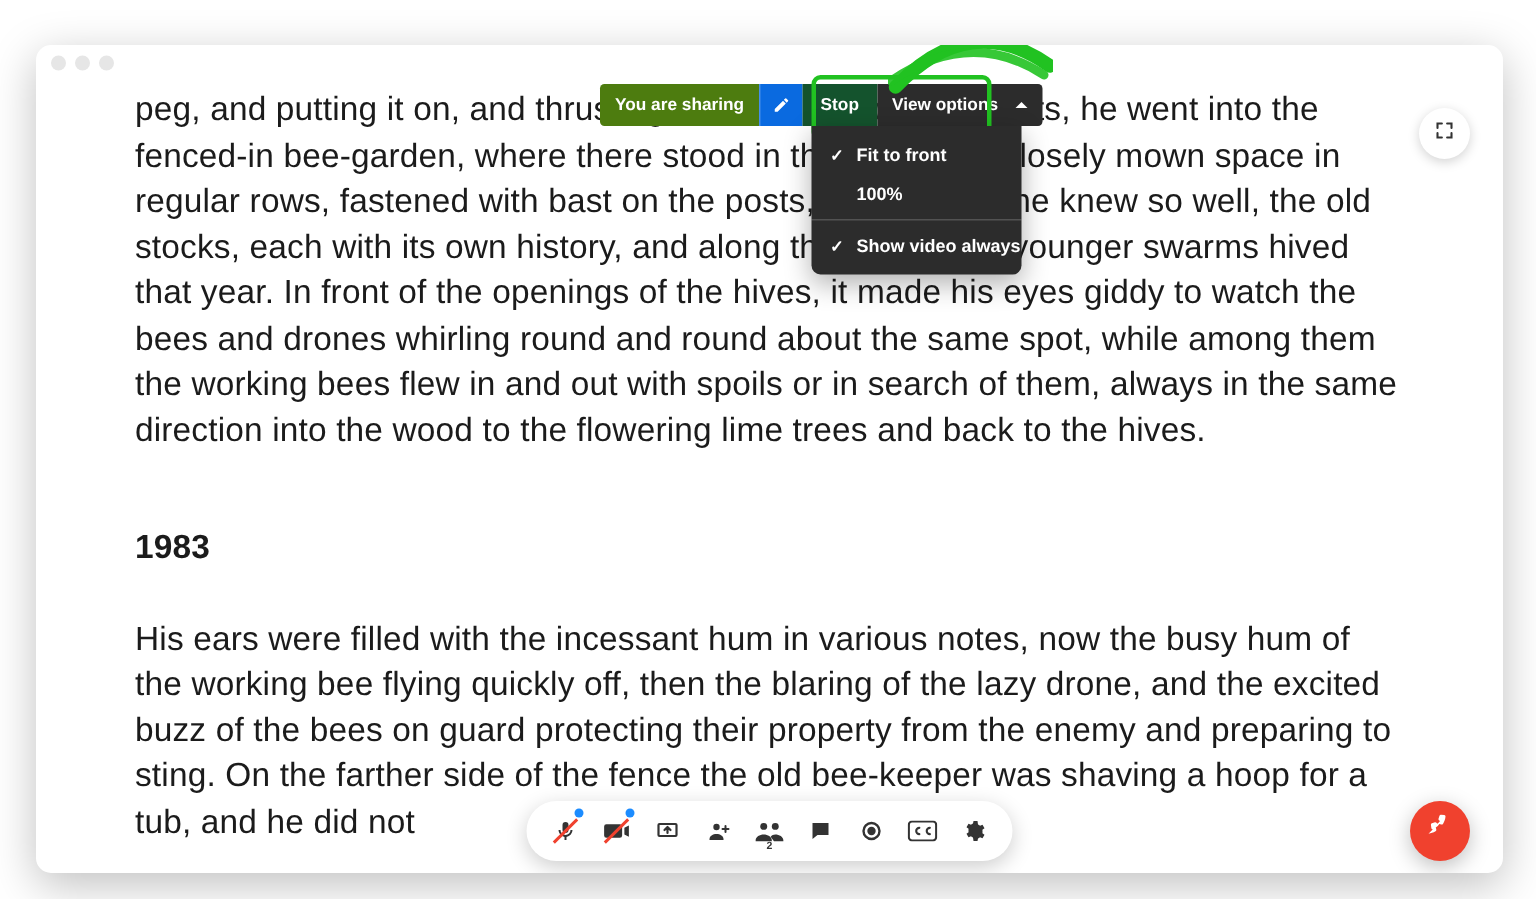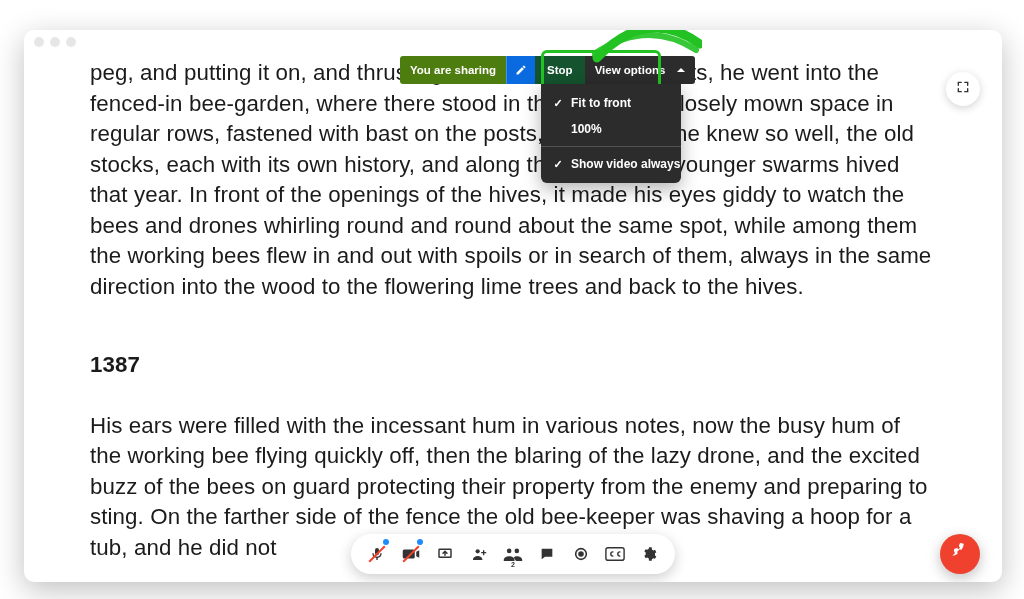--- a/index.html
+++ b/index.html
@@ -239,21 +239,21 @@
   <div class="titlebar">
     <div class="traffic">
       <span></span>
       <span></span>
       <span></span>
     </div>
   </div>
 
   <div class="content">
     <p class="para">peg, and putting it on, and thrusting his hands into his pockets, he went into the fenced-in bee-garden, where there stood in the midst of a closely mown space in regular rows, fastened with bast on the posts, all the hives he knew so well, the old stocks, each with its own history, and along the fences the younger swarms hived that year. In front of the openings of the hives, it made his eyes giddy to watch the bees and drones whirling round and round about the same spot, while among them the working bees flew in and out with spoils or in search of them, always in the same direction into the wood to the flowering lime trees and back to the hives.</p>
-    <p class="pagenum">1387</p>
+    <p class="pagenum">1983</p>
     <p class="para">His ears were filled with the incessant hum in various notes, now the busy hum of the working bee flying quickly off, then the blaring of the lazy drone, and the excited buzz of the bees on guard protecting their property from the enemy and preparing to sting. On the farther side of the fence the old bee-keeper was shaving a hoop for a tub, and he did not</p>
   </div>
 
   <div class="share-bar">
     <div class="sb-seg sb-sharing">
       <span>You are sharing</span>
     </div>
     <div class="sb-seg sb-edit">
       <span>
         <svg width="12" height="12" viewBox="0 0 24 24" fill="#fff">

